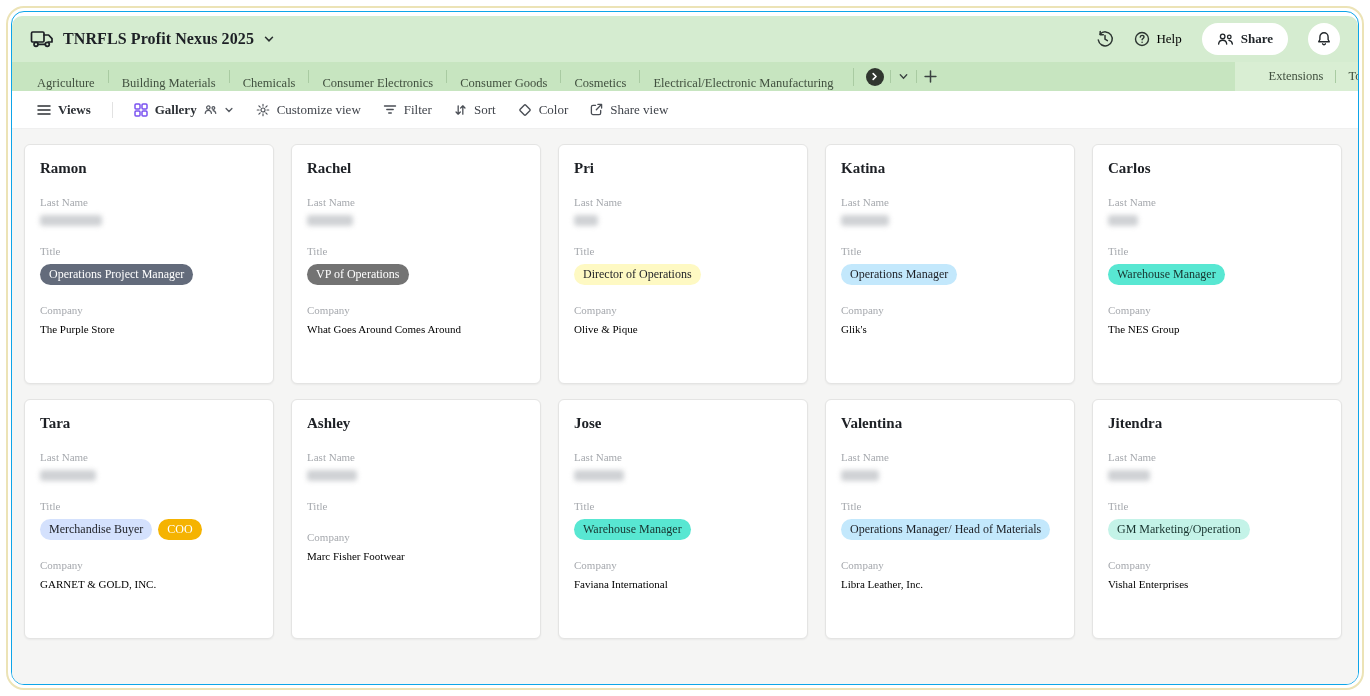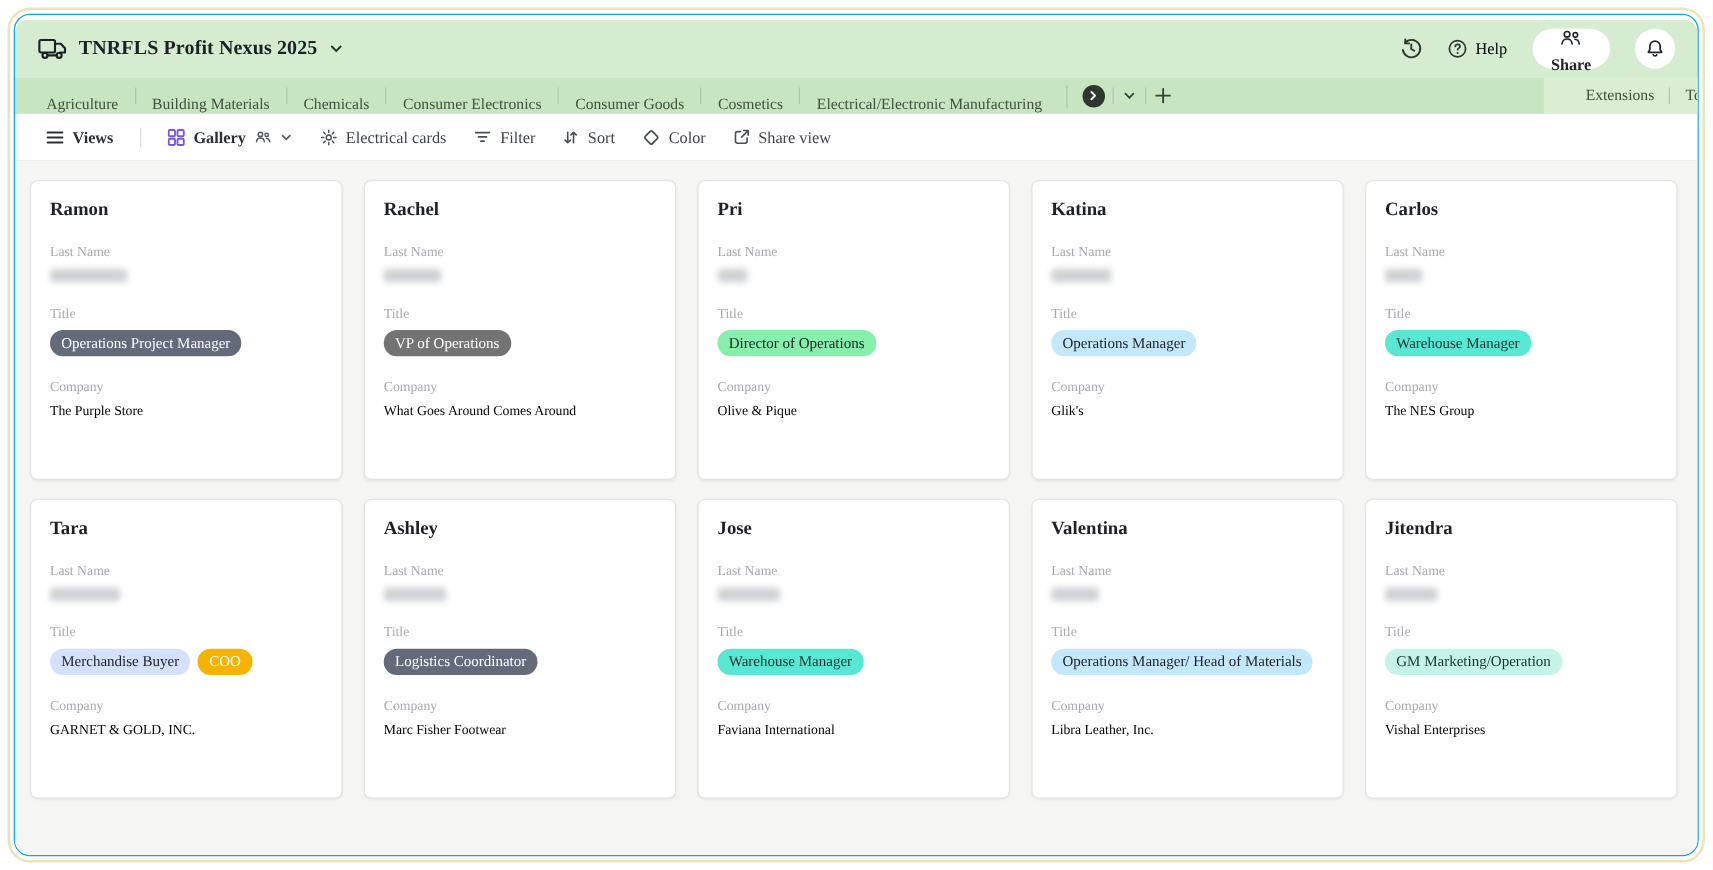--- a/index.html
+++ b/index.html
@@ -19,21 +19,21 @@
   .topnav { display:flex; align-items:center; gap:10px; margin-left:26px; }
   .topnav-tab { border:none; background:transparent; font-family:inherit; font-size:13px; color:#40503f;
     padding:6px 12px; border-radius:15px; cursor:pointer; white-space:nowrap; }
   .topnav-tab.active { background:#a6d89d; color:#1c281b; }
   .topnav-sep { width:1px; height:20px; background:#b4d6ac; margin:0 8px; }
   .topbar-right { margin-left:auto; display:flex; align-items:center; gap:20px; }
   .iconbtn { border:none; background:transparent; cursor:pointer; display:inline-flex; }
   .helpbtn { border:none; background:transparent; cursor:pointer; display:inline-flex; align-items:center;
     gap:6px; font-family:inherit; font-size:13px; color:#000000; }
   .sharebtn { border:none; background:#fff; cursor:pointer; display:inline-flex; align-items:center; gap:7px;
-    font-family:inherit; font-size:13px; font-weight:600; color:#22272b; height:32px; padding:0 15px; border-radius:16px;flex-direction:column; }
+    font-family:inherit; font-size:13px; font-weight:600; color:#22272b; height:32px; padding:0 15px; border-radius:16px; }
   .bellbtn { border:none; background:#fff; cursor:pointer; width:32px; height:32px; border-radius:50%;
     display:inline-flex; align-items:center; justify-content:center; }
 
   
   .tabstrip { height:29px; flex:0 0 29px; background:#c7e5c0; display:flex; align-items:stretch;
     padding-left:12px; position:relative; }
   .ttab { display:flex; align-items:flex-end; gap:6px; padding:0 13px; font-size:12.5px; color:#41503f;
     cursor:pointer; white-space:nowrap; }
   .ttab.active { background:#fff; border-radius:6px 6px 0 0; font-weight:700; color:#1d2025; }
   .tsep { width:1px; height:13px; background:#a9cba2; align-self:center; }
@@ -225,21 +225,21 @@
               </svg>
         </span>
       </button>
       <button class="tool">
         <span class="icon">
           <svg width="14" height="14" viewBox="0 0 16 16" fill="none" stroke="#4a4e55" stroke-width="1.3" stroke-linecap="round">
             <circle cx="8" cy="8" r="2.3"></circle>
             <path d="M8 1.4v2.1M8 12.5v2.1M1.4 8h2.1M12.5 8h2.1M3.3 3.3l1.5 1.5M11.2 11.2l1.5 1.5M12.7 3.3l-1.5 1.5M4.8 11.2l-1.5 1.5"></path>
           </svg>
         </span>
-        <span>Electrical cards</span>
+        <span>Customize view</span>
       </button>
       <button class="tool">
         <span class="icon">
           <svg width="14" height="11" viewBox="0 0 14 12" fill="none" stroke="#4a4e55" stroke-width="1.5" stroke-linecap="round">
                 <path d="M1 2.2h12M3.5 6h7M5.6 9.8h2.8"></path>
               </svg>
         </span>
         <span>Filter</span>
       </button>
       <button class="tool">
@@ -310,21 +310,21 @@
 
   <article class="card">
     <h3 class="card-name">Pri</h3>
     <div class="field">
       <div class="field-label">Last Name</div>
       <div class="blur-pill" style="width: 24px;"></div>
     </div>
     <div class="field">
       <div class="field-label">Title</div>
       <div class="badges">
-                  <span class="badge" style="background: #86efac; color: rgb(29, 31, 37);">Director of Operations</span>
+                  <span class="badge" style="background: #fef9c3; color: rgb(29, 31, 37);">Director of Operations</span>
                 </div>
     </div>
     <div class="field">
       <div class="field-label">Company</div>
       <div class="company">Olive &amp; Pique</div>
     </div>
   </article>
 
   <article class="card">
     <h3 class="card-name">Katina</h3>
@@ -382,23 +382,20 @@
   </article>
 
   <article class="card">
     <h3 class="card-name">Ashley</h3>
     <div class="field">
       <div class="field-label">Last Name</div>
       <div class="blur-pill" style="width: 50px;"></div>
     </div>
     <div class="field">
       <div class="field-label">Title</div>
-      <div class="badges">
-                  <span class="badge" style="background: rgb(99, 107, 123); color: rgb(255, 255, 255);">Logistics Coordinator</span>
-                </div>
     </div>
     <div class="field">
       <div class="field-label">Company</div>
       <div class="company">Marc Fisher Footwear</div>
     </div>
   </article>
 
   <article class="card">
     <h3 class="card-name">Jose</h3>
     <div class="field">

